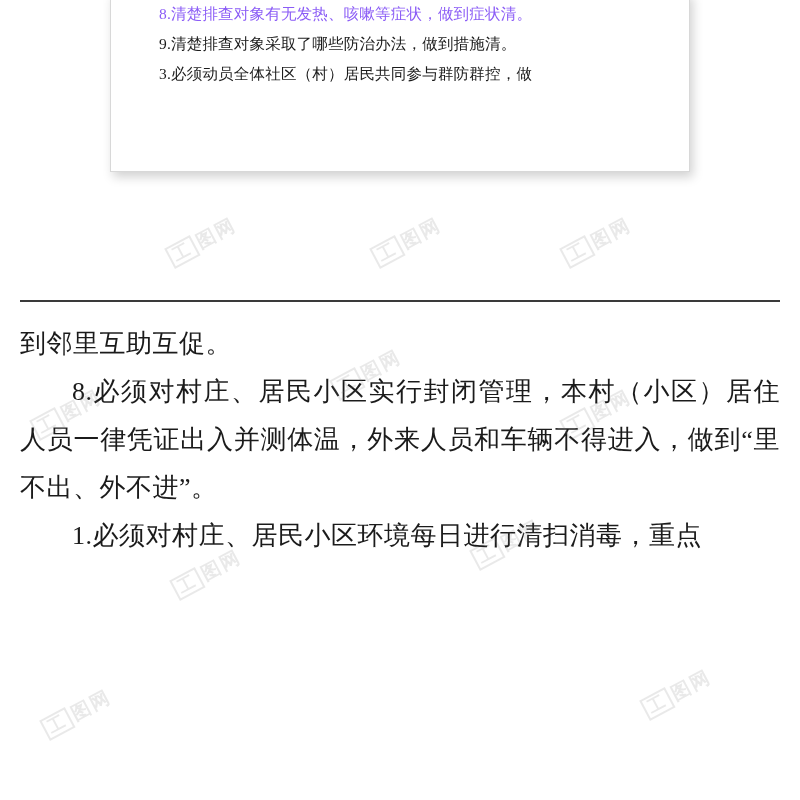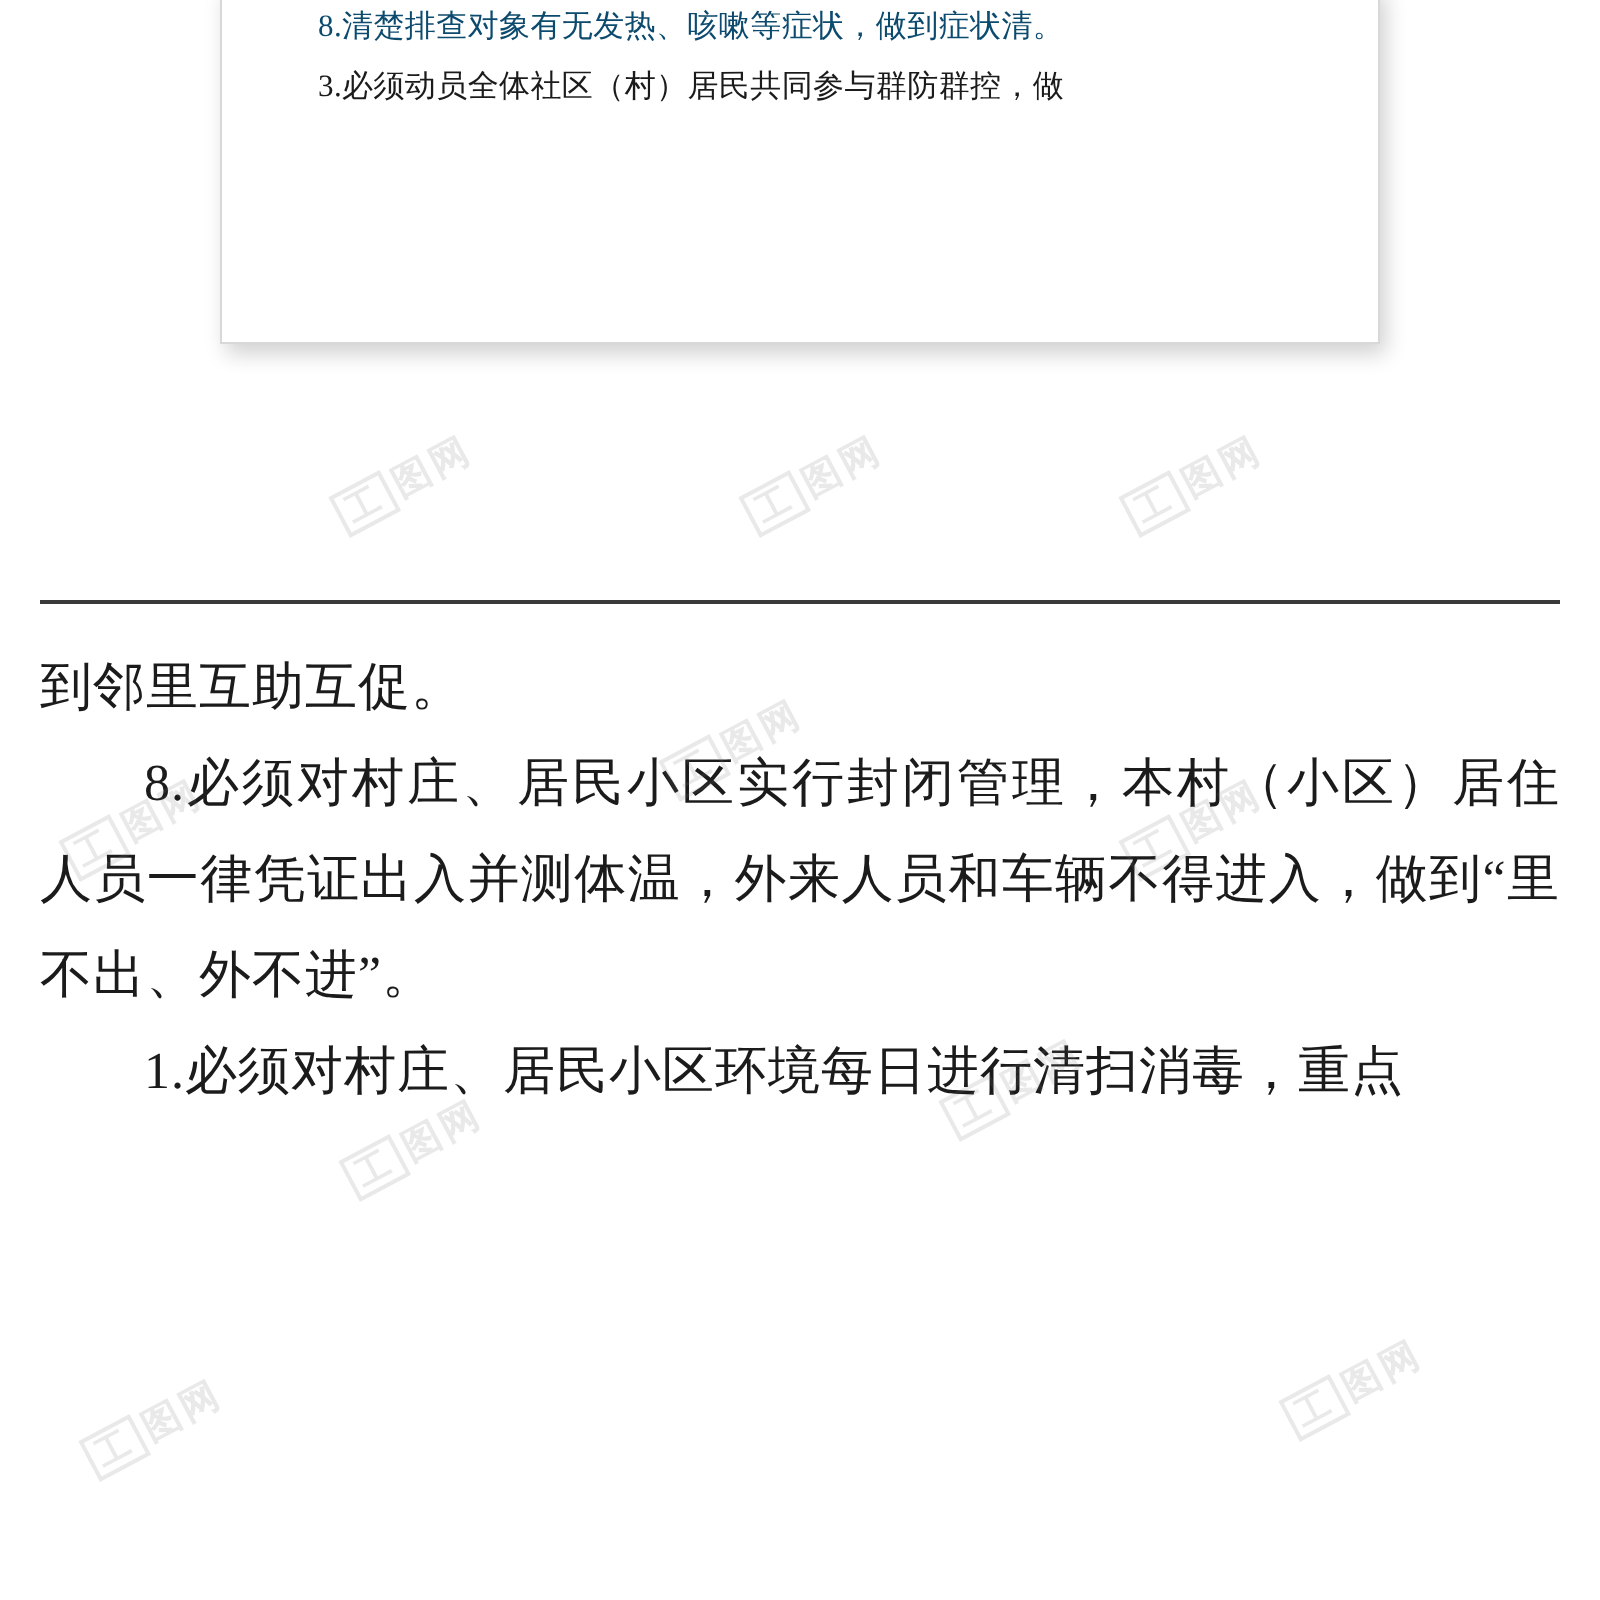--- a/index.html
+++ b/index.html
@@ -30,21 +30,21 @@
     padding: 6px 22px 0 22px;
     overflow: hidden;
   }
   .preview-card .pline {
     font-size: 15.5px;
     line-height: 30px;
     letter-spacing: 0.2px;
     white-space: nowrap;
   }
   .preview-card .pline.faded {
-    color: #0c4a6e;
+    color: #8b5cf6;
   }
   .indent1 { text-indent: 26px; }
   .heading-line {
     font-weight: bold;
     text-indent: 26px;
   }
 
   
   .page {
     position: absolute;
@@ -103,20 +103,21 @@
   .wm7 { left: 170px; top: 560px; }
   .wm8 { left: 470px; top: 530px; }
   .wm9 { left: 40px;  top: 700px; }
   .wm10 { left: 640px; top: 680px; }
 </style>
 </head>
 <body>
 
 <div class="preview-card">
   <div class="pline faded indent1">8.清楚排查对象有无发热、咳嗽等症状，做到症状清。</div>
+  <div class="pline indent1">9.清楚排查对象采取了哪些防治办法，做到措施清。</div>
   <div class="pline indent1">3.必须动员全体社区（村）居民共同参与群防群控，做</div>
 </div>
 
 <div class="page">
   <div class="rule"></div>
   <div class="body-text">
     <p class="para">到邻里互助互促。</p>
     <p class="para ind">8.必须对村庄、居民小区实行封闭管理，本村（小区）居住人员一律凭证出入并测体温，外来人员和车辆不得进入，做到“里不出、外不进”。</p>
     <p class="para ind">1.必须对村庄、居民小区环境每日进行清扫消毒，重点</p>
   </div>

